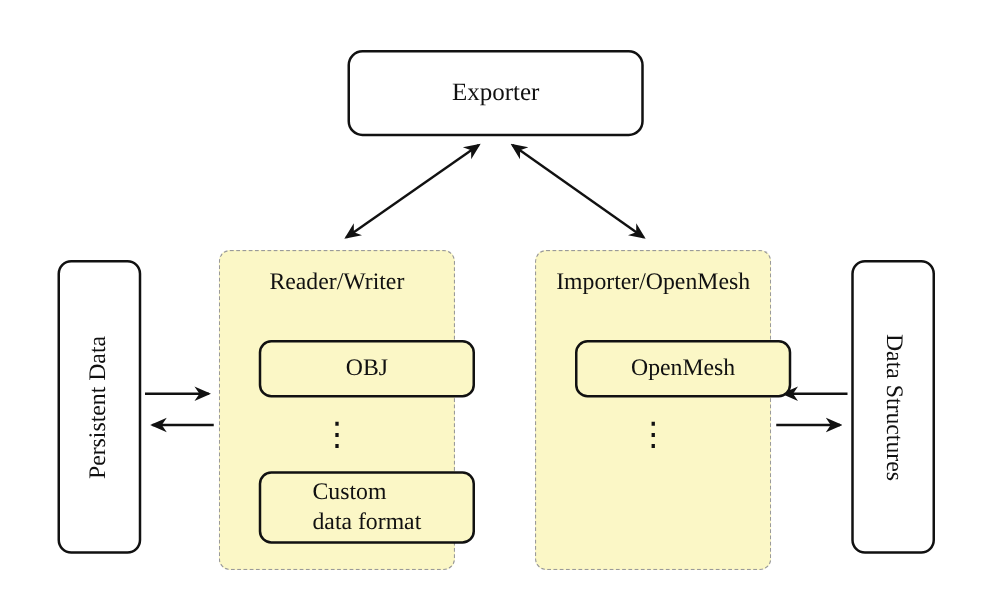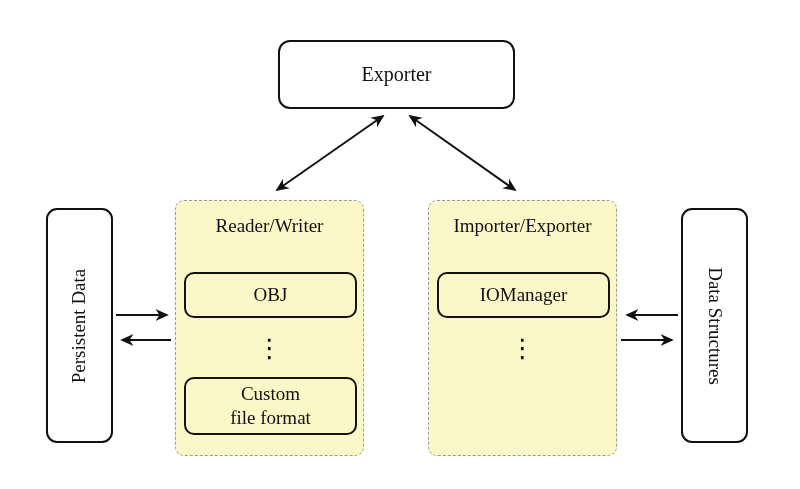--- a/index.html
+++ b/index.html
@@ -73,21 +73,22 @@
   }
   .inner-box {
     position: absolute;
     box-sizing: border-box;
     background: var(--panel-fill, #FBF7C6);
     border: 2.5px solid var(--node-border, #111111);
     border-radius: 10px;
     display: flex;
     align-items: center;
     justify-content: center;
-    text-align: center;
+    text-align: left;
+    margin-left: 23px;
   }
   .inner-box span {
     white-space: pre-line;
     font-size: 19px;
     line-height: 1.28;
   }
   .slot-a { left: 8px; top: 71px;  width: 173px; height: 46px; }
   .slot-b { left: 8px; top: 176px; width: 173px; height: 58px; }
   .dots {
     position: absolute;
@@ -136,28 +137,28 @@
   </div>
 
   <div class="panel panel-left">
     <div class="panel-title">Reader/Writer</div>
     <div class="inner-box slot-a">
       <span>OBJ</span>
     </div>
     <div class="dots">⋮</div>
     <div class="inner-box slot-b">
       <span>Custom
-file format</span>
+data format</span>
     </div>
   </div>
 
   <div class="panel panel-right">
-    <div class="panel-title">Importer/Exporter</div>
+    <div class="panel-title">Importer/OpenMesh</div>
     <div class="inner-box slot-a">
-      <span>IOManager</span>
+      <span>OpenMesh</span>
     </div>
     <div class="dots">⋮</div>
   </div>
 
   <div class="side-node side-right">
     <span class="vtext rot-cw">Data Structures</span>
   </div>
 
 </div>
 

